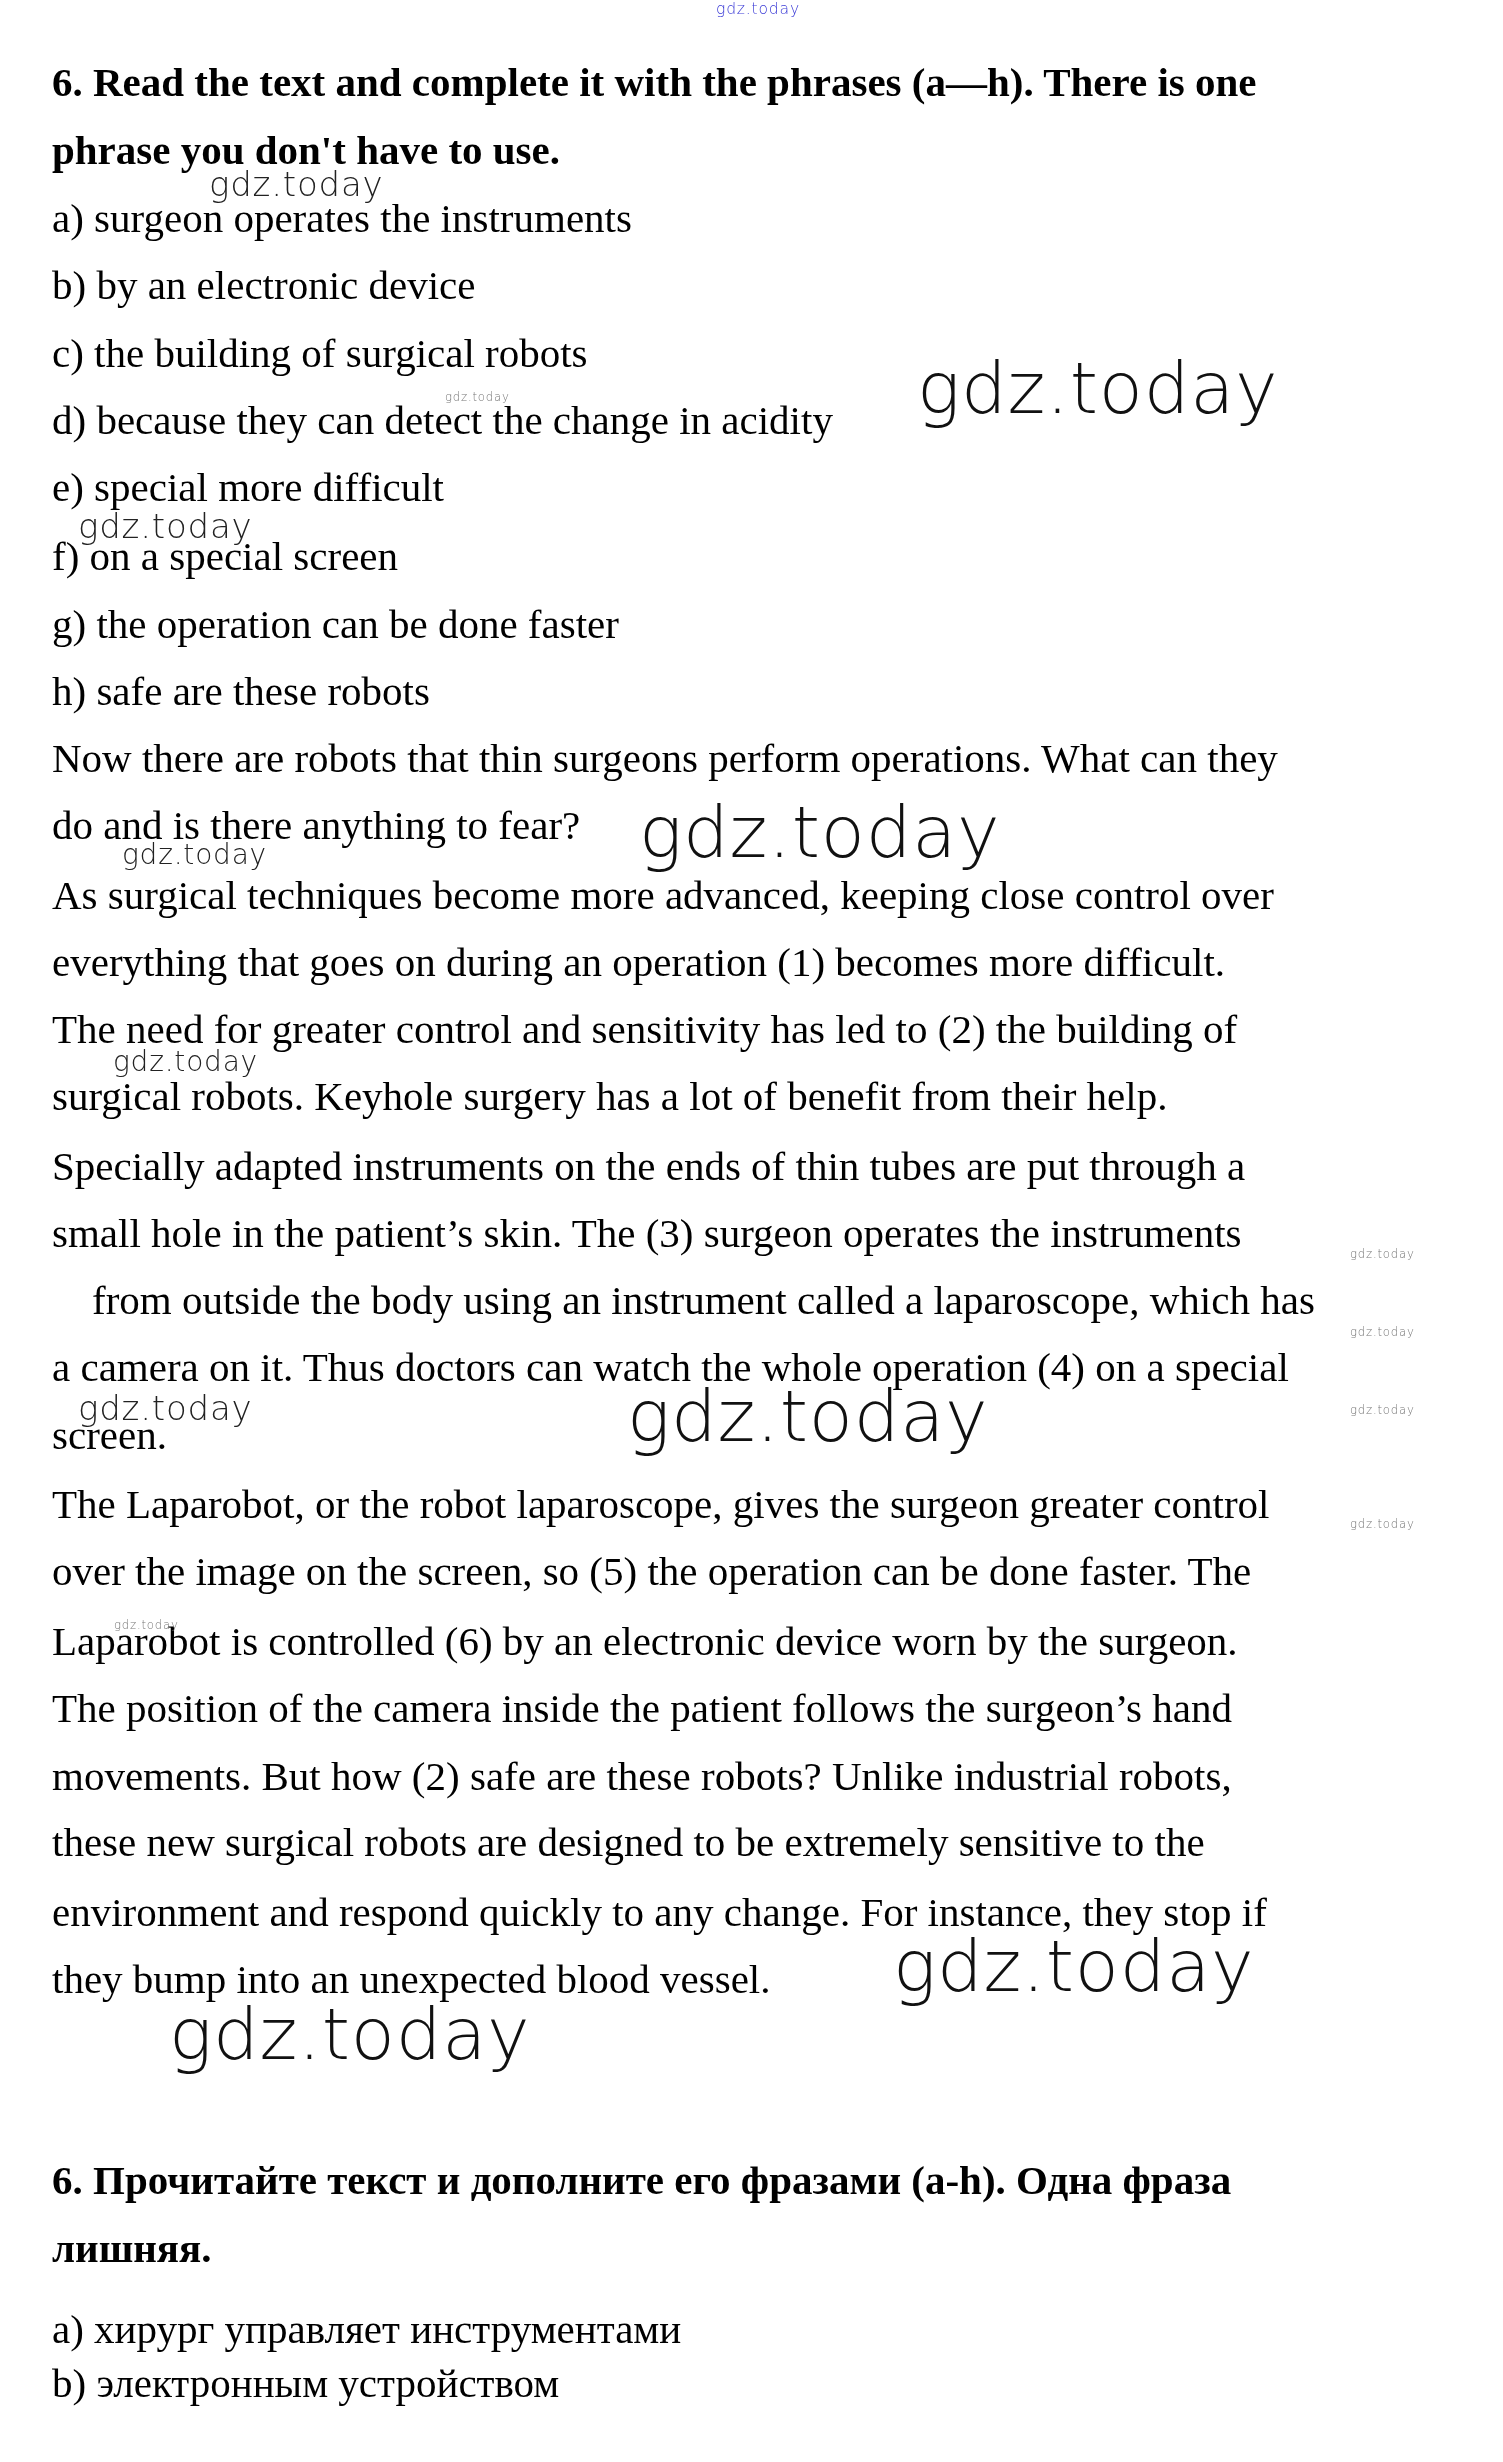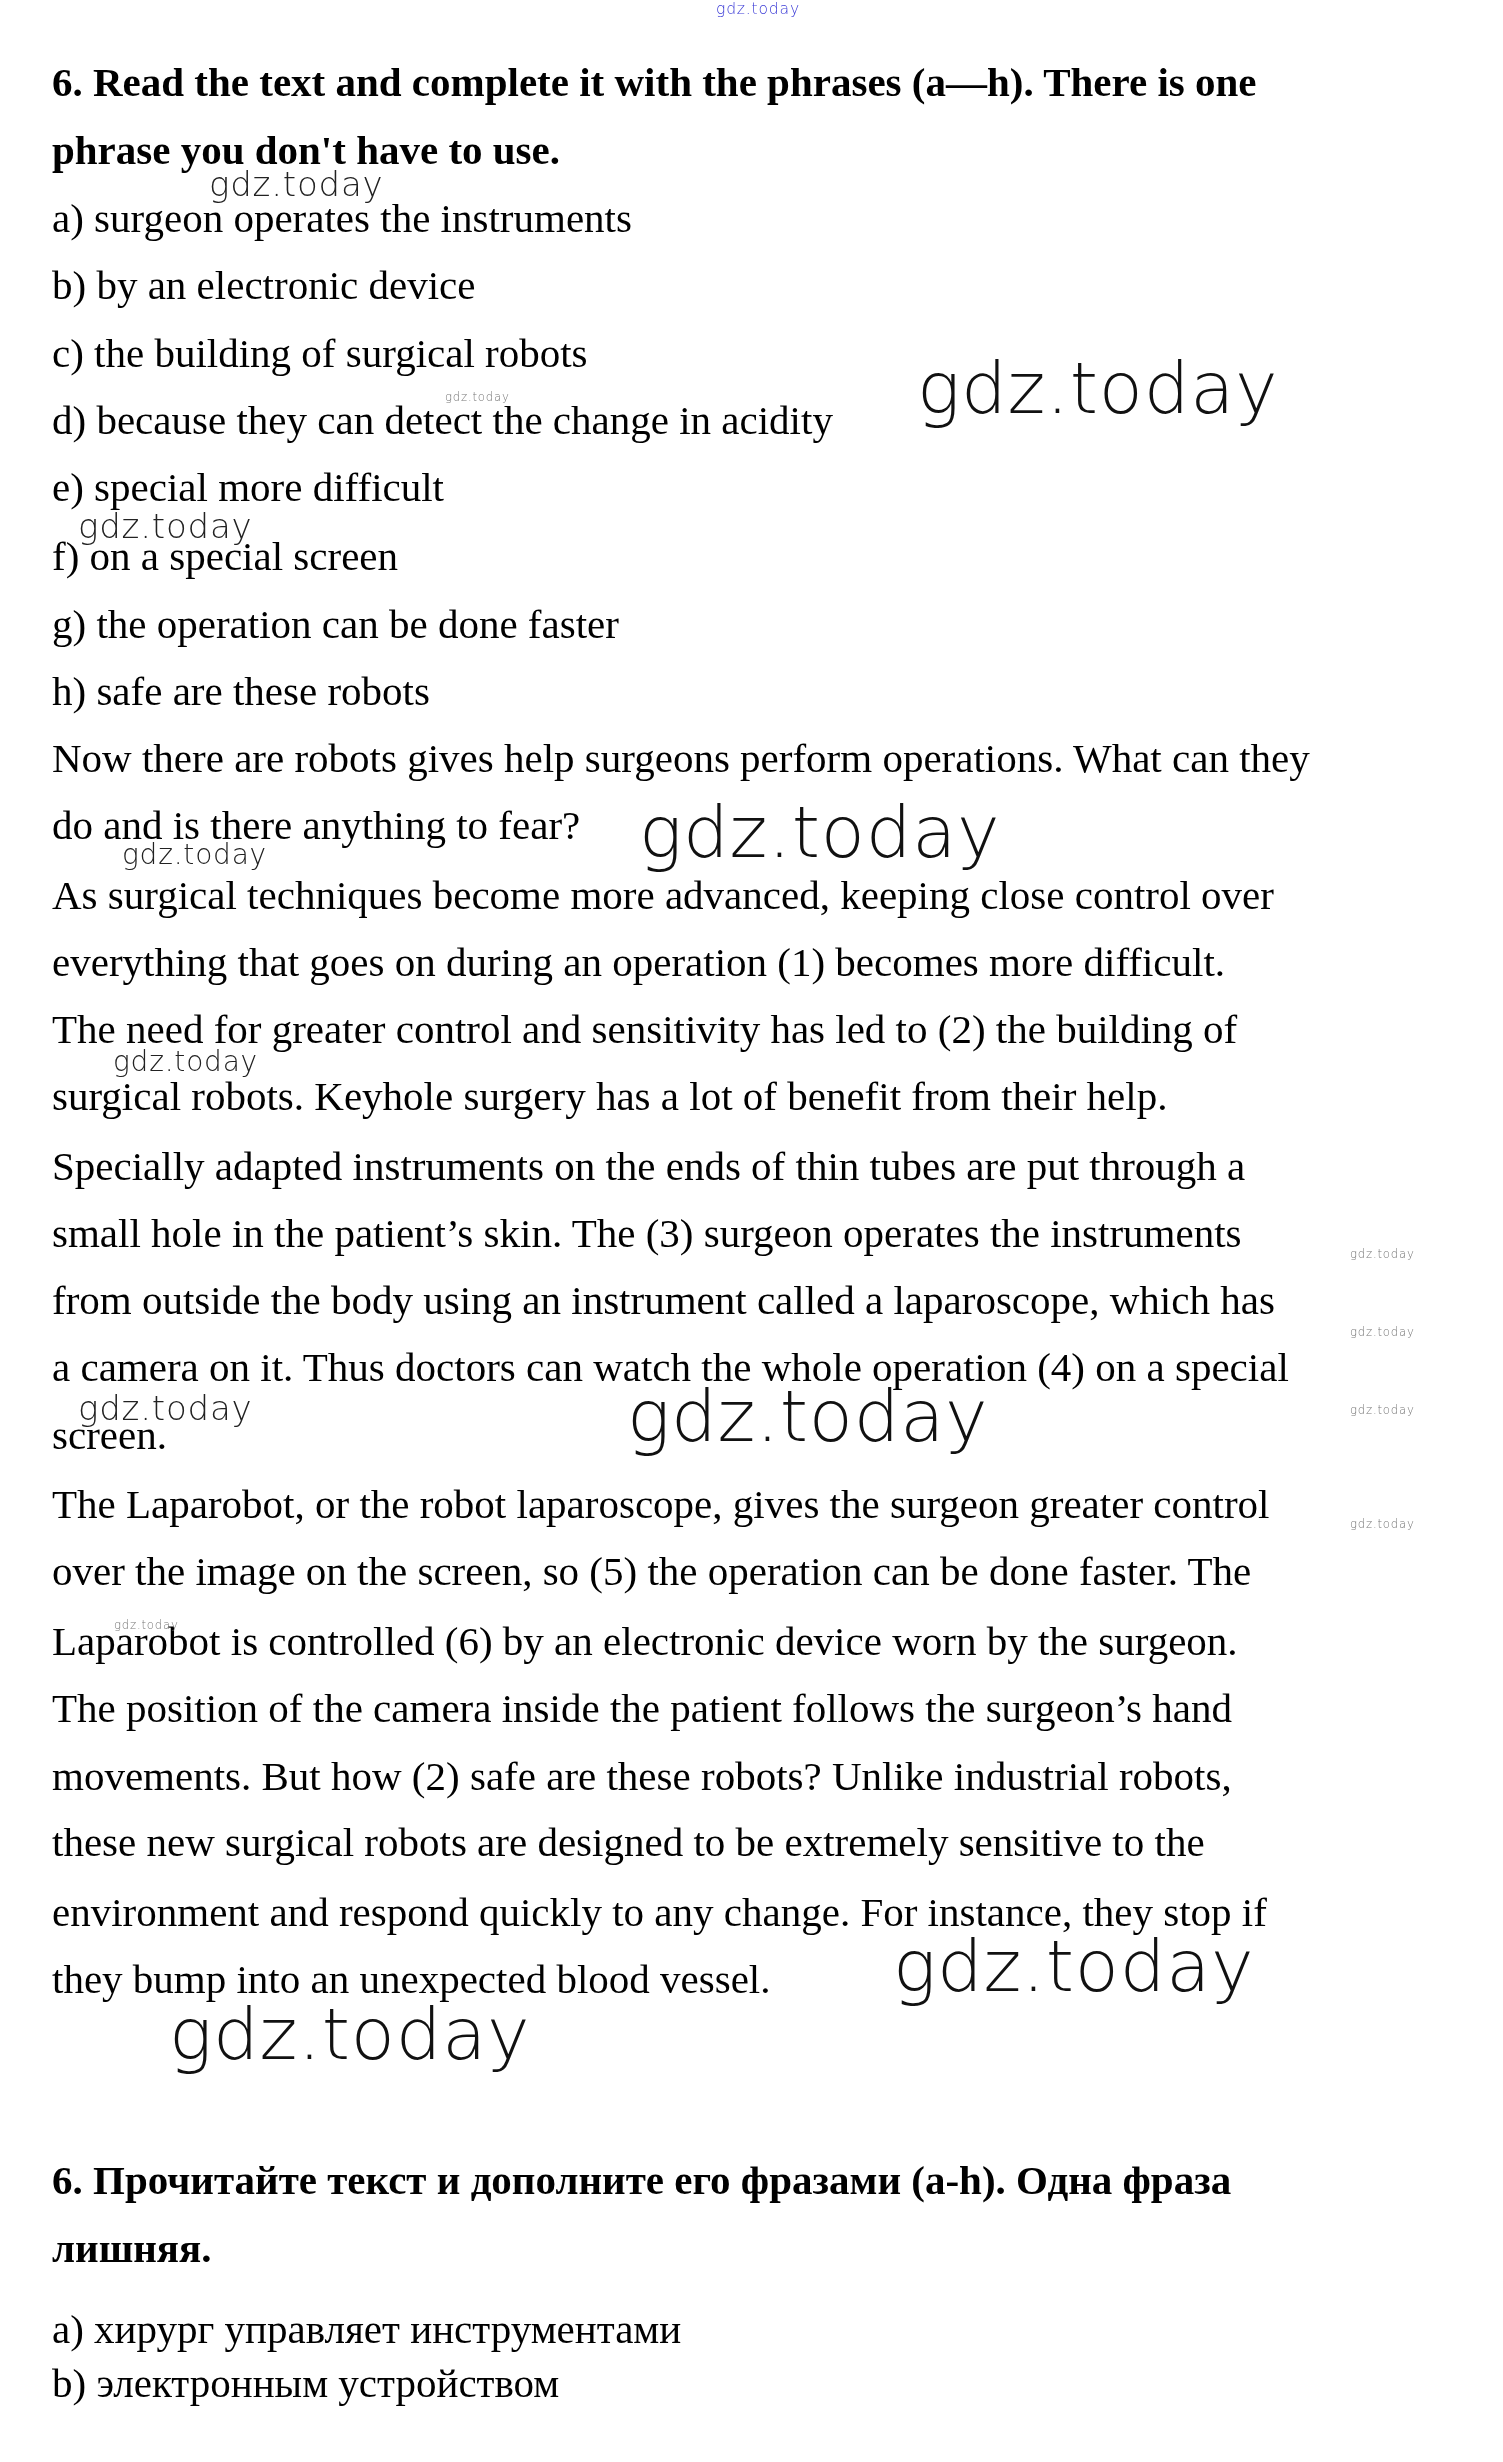--- a/index.html
+++ b/index.html
@@ -30,29 +30,29 @@
 
 <div class="line" style="top:218px;">a) surgeon operates the instruments</div>
 <div class="line" style="top:285px;">b) by an electronic device</div>
 <div class="line" style="top:353px;">c) the building of surgical robots</div>
 <div class="line" style="top:420px;">d) because they can detect the change in acidity</div>
 <div class="line" style="top:487px;">e) special more difficult</div>
 <div class="line" style="top:556px;">f) on a special screen</div>
 <div class="line" style="top:624px;">g) the operation can be done faster</div>
 <div class="line" style="top:691px;">h) safe are these robots</div>
 
-<div class="line" style="top:758px;">Now there are robots gives help surgeons perform operations. What can they</div>
+<div class="line" style="top:758px;">Now there are robots that thin surgeons perform operations. What can they</div>
 <div class="line" style="top:825px;">do and is there anything to fear?</div>
 <div class="line" style="top:895px;">As surgical techniques become more advanced, keeping close control over</div>
 <div class="line" style="top:962px;">everything that goes on during an operation (1) becomes more difficult.</div>
 <div class="line" style="top:1029px;">The need for greater control and sensitivity has led to (2) the building of</div>
 <div class="line" style="top:1096px;">surgical robots. Keyhole surgery has a lot of benefit from their help.</div>
 <div class="line" style="top:1166px;">Specially adapted instruments on the ends of thin tubes are put through a</div>
 <div class="line" style="top:1233px;">small hole in the patient’s skin. The (3) surgeon operates the instruments</div>
-<div class="line" style="top:1300px;">from outside the body using an instrument called a laparoscope, which has</div>
+<div class="line" style="top:1300px;margin-left:40px;">from outside the body using an instrument called a laparoscope, which has</div>
 <div class="line" style="top:1367px;">a camera on it. Thus doctors can watch the whole operation (4) on a special</div>
 <div class="line" style="top:1435px;">screen.</div>
 <div class="line" style="top:1504px;">The Laparobot, or the robot laparoscope, gives the surgeon greater control</div>
 <div class="line" style="top:1571px;">over the image on the screen, so (5) the operation can be done faster. The</div>
 <div class="line" style="top:1641px;">Laparobot is controlled (6) by an electronic device worn by the surgeon.</div>
 <div class="line" style="top:1708px;">The position of the camera inside the patient follows the surgeon’s hand</div>
 <div class="line" style="top:1776px;">movements. But how (2) safe are these robots? Unlike industrial robots,</div>
 <div class="line" style="top:1842px;">these new surgical robots are designed to be extremely sensitive to the</div>
 <div class="line" style="top:1912px;">environment and respond quickly to any change. For instance, they stop if</div>
 <div class="line" style="top:1979px;">they bump into an unexpected blood vessel.</div>

